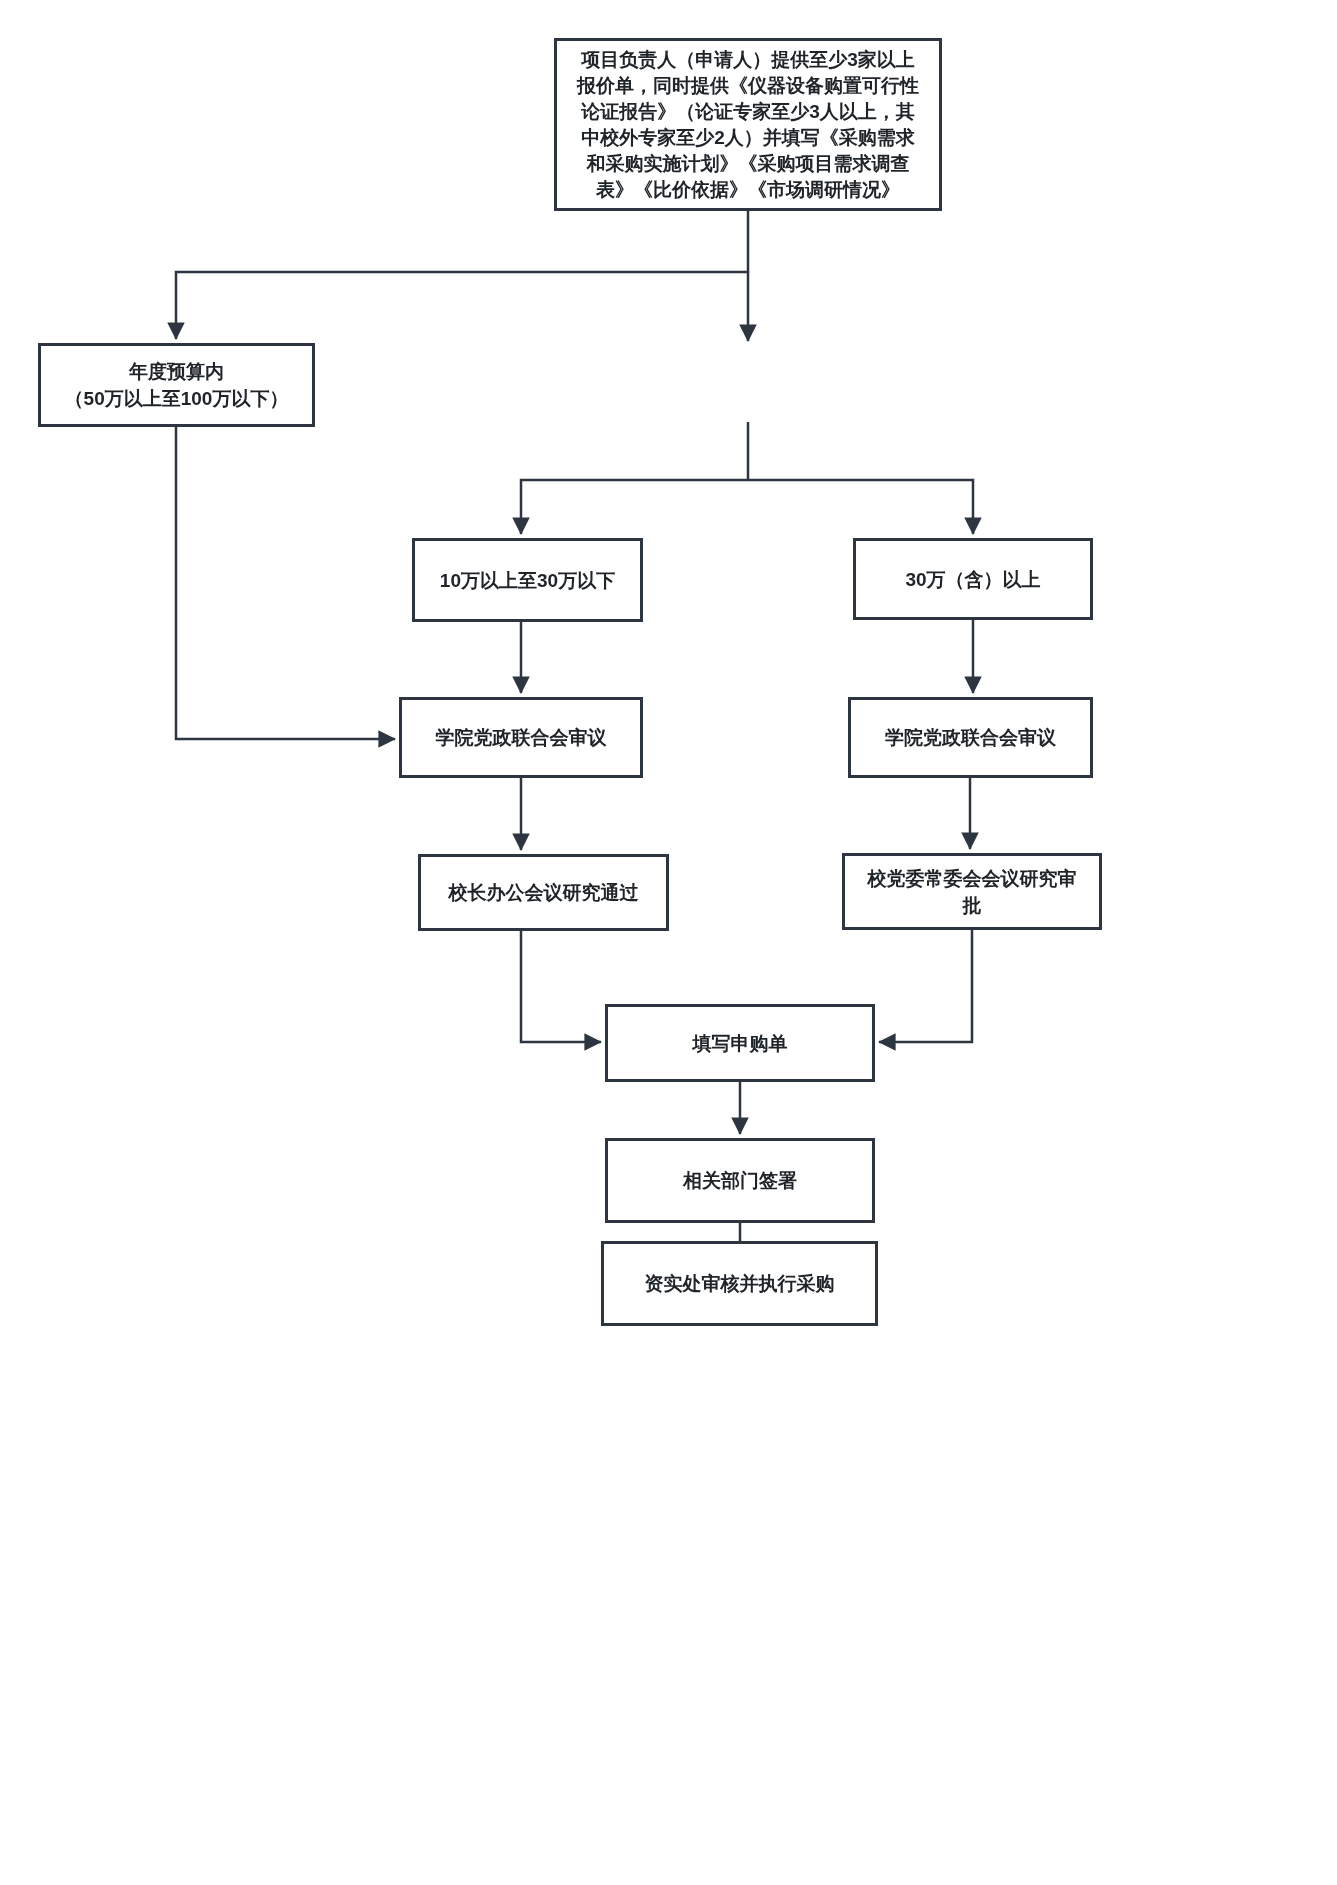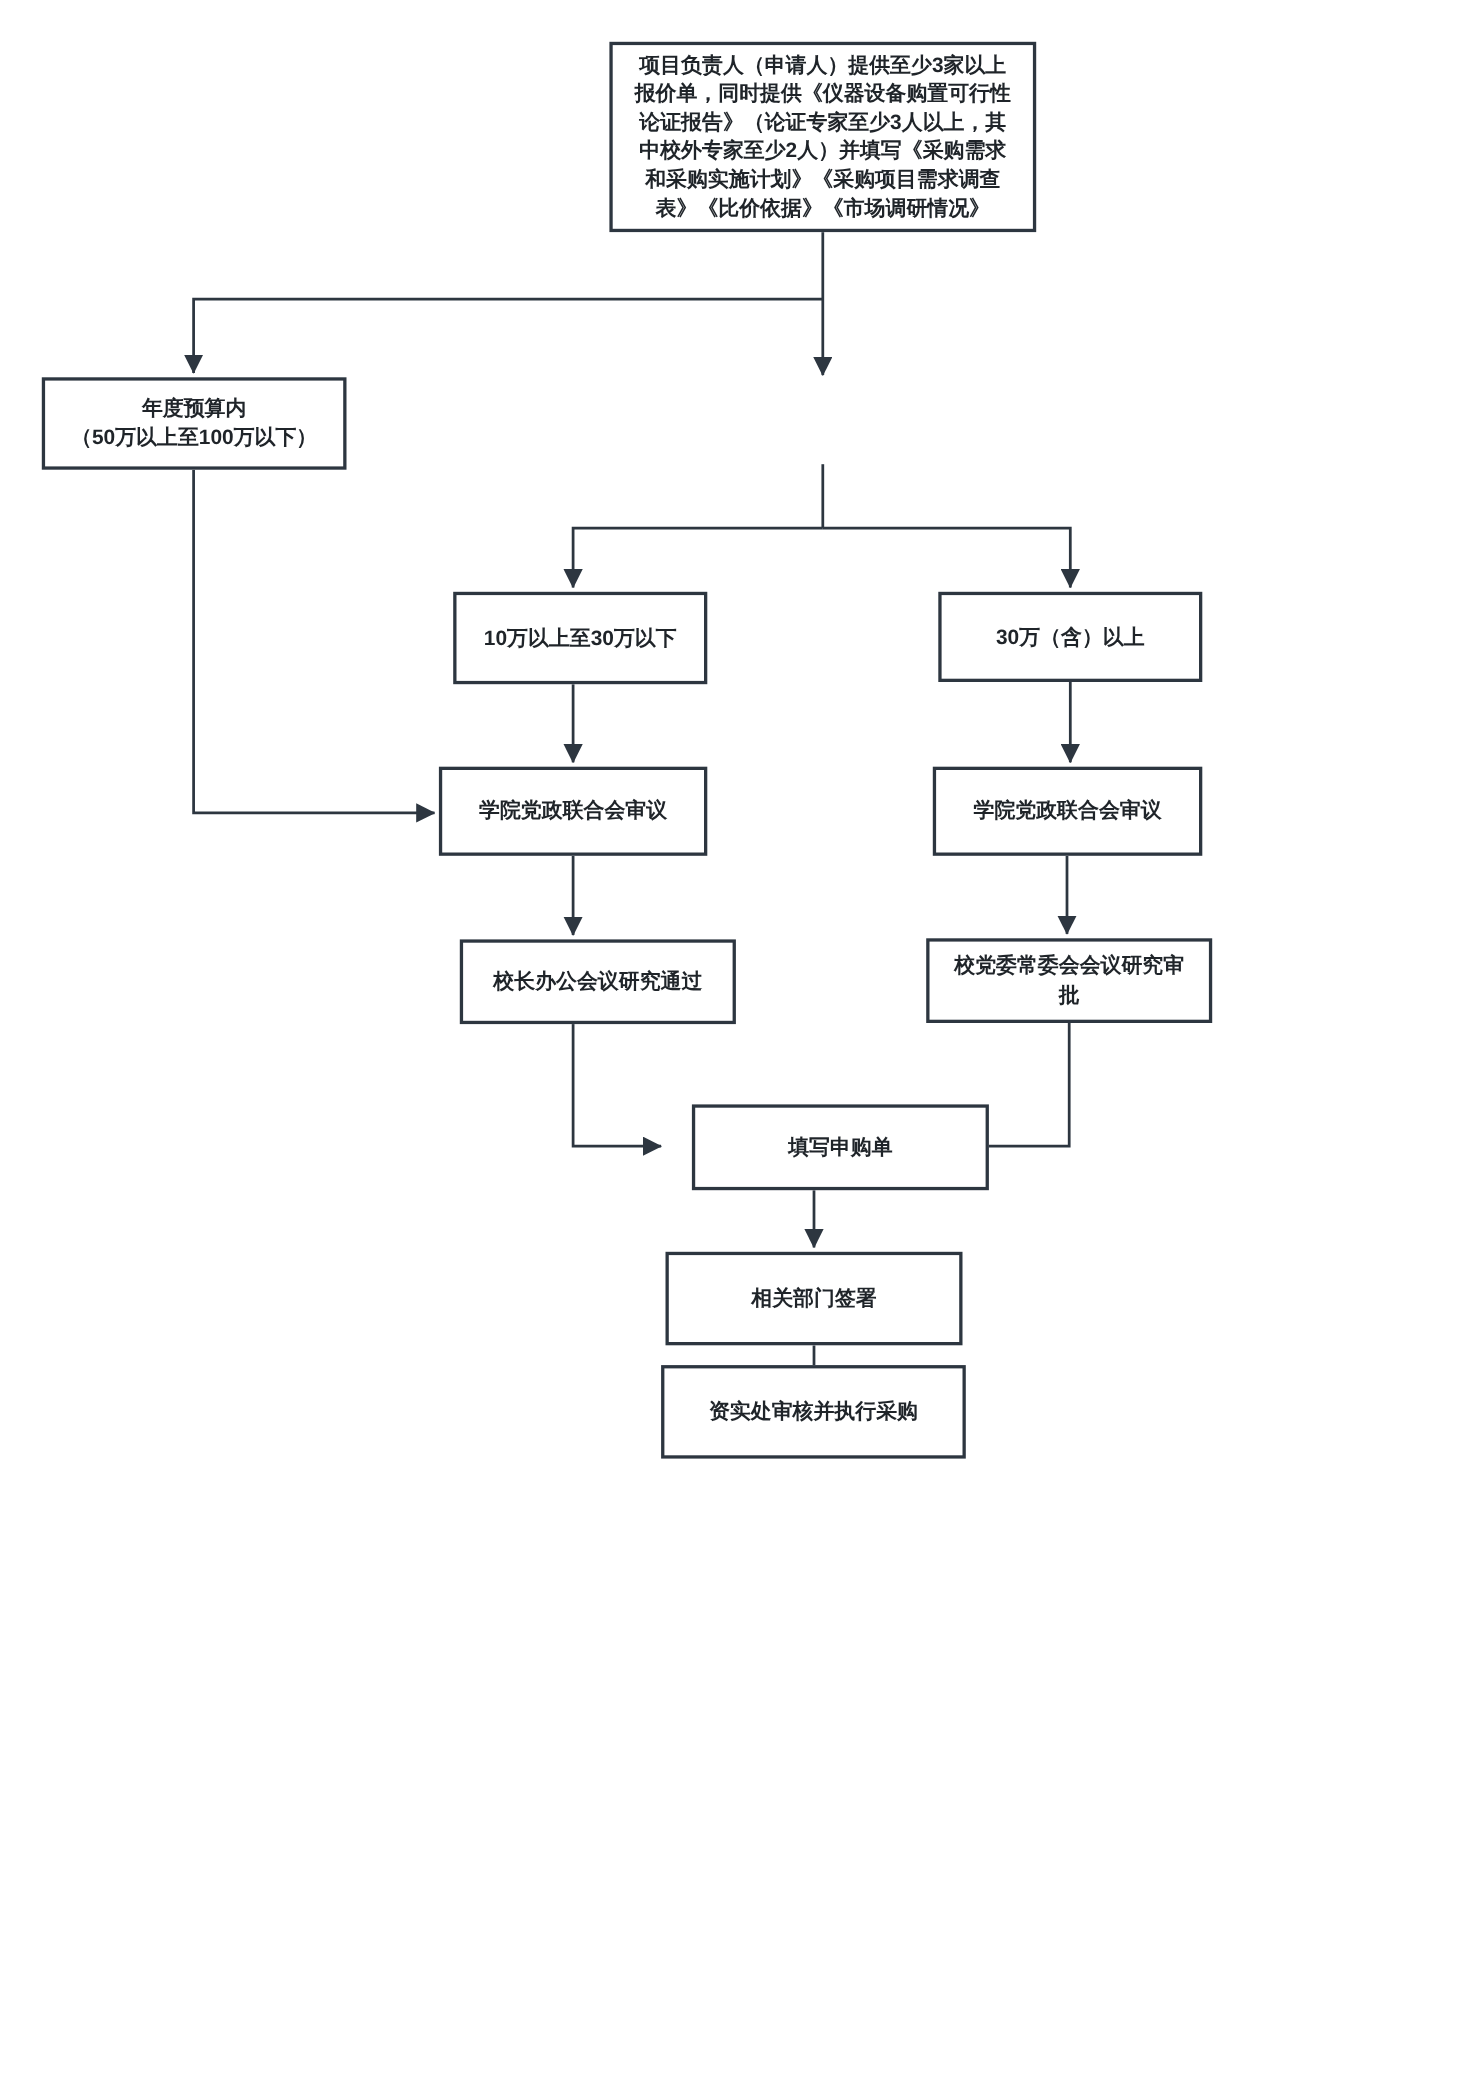--- a/index.html
+++ b/index.html
@@ -37,21 +37,21 @@
   .node .ln{white-space:nowrap;}
   #n-start{left:554px;top:38px;width:388px;height:173px;line-height:26px;}
   #n-budget-within{left:38px;top:343px;width:277px;height:84px;}
   #n-budget-beyond{left:613px;top:345px;width:270px;height:77px;}
   #n-range-10-30{left:412px;top:538px;width:231px;height:84px;}
   #n-range-30-plus{left:853px;top:538px;width:240px;height:82px;}
   #n-college-left{left:399px;top:697px;width:244px;height:81px;}
   #n-college-right{left:848px;top:697px;width:245px;height:81px;}
   #n-president{left:396px;top:854px;width:251px;height:77px;margin-left:22px;}
   #n-party{left:842px;top:853px;width:260px;height:77px;}
-  #n-fill-form{left:629px;top:1004px;width:270px;height:78px;}
+  #n-fill-form{left:605px;top:1004px;width:270px;height:78px;}
   #n-dept-sign{left:605px;top:1138px;width:270px;height:85px;}
   #n-asset{left:601px;top:1241px;width:277px;height:85px;}
 </style>
 </head>
 <body>
 
 <div id="canvas">
 
   <svg id="edges" viewBox="0 0 1337 1885" xmlns="http://www.w3.org/2000/svg">
     <defs>

